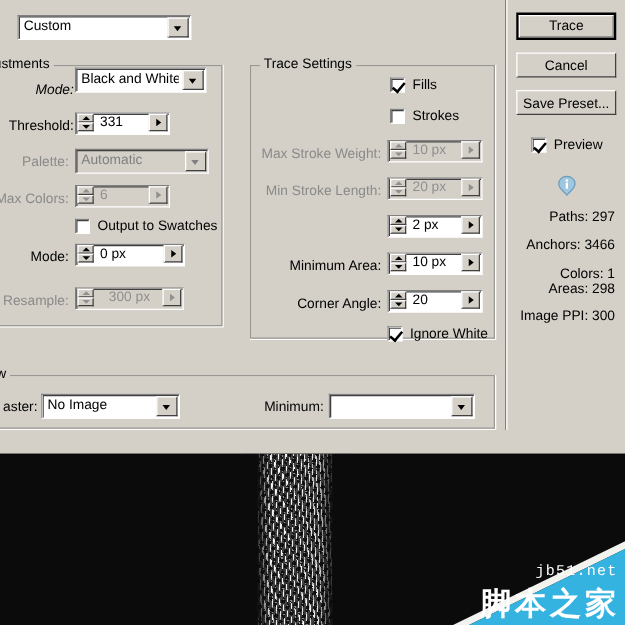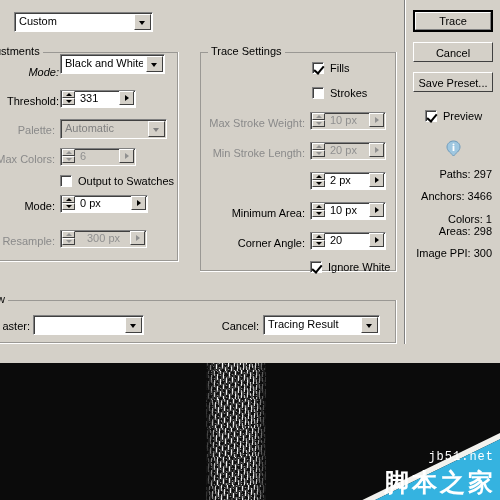--- a/index.html
+++ b/index.html
@@ -371,27 +371,27 @@
 
     <div class="grp" style="left:-40px;top:300px;width:437px;height:44px;">
       <div class="gline"></div>
       <div class="gline2"></div>
       <div class="gtitle" style="left:34px;">w</div>
     </div>
 
     <div class="lbl r" style="left:-14px;top:320px;width:44px;">aster:</div>
     <div class="combo" style="left:33px;top:315px;width:111px;">
       <div class="cfield"></div>
+      <div class="ctext">No Image</div>
       <div class="carrow"></div>
     </div>
 
-    <div class="lbl r" style="left:200px;top:320px;width:59px;">Cancel:</div>
+    <div class="lbl r" style="left:200px;top:320px;width:59px;">Minimum:</div>
     <div class="combo" style="left:263px;top:315px;width:117px;">
       <div class="cfield"></div>
-      <div class="ctext">Tracing Result</div>
       <div class="carrow"></div>
     </div>
 
     <div class="vsep" style="left:404px;top:0;height:344px;"></div>
     <div class="vsep2" style="left:405px;top:0;height:344px;"></div>
 
     <div class="btn default" style="left:413px;top:10px;width:80px;height:22px;">
       <div class="inner"></div>
       <span>Trace</span>
     </div>

